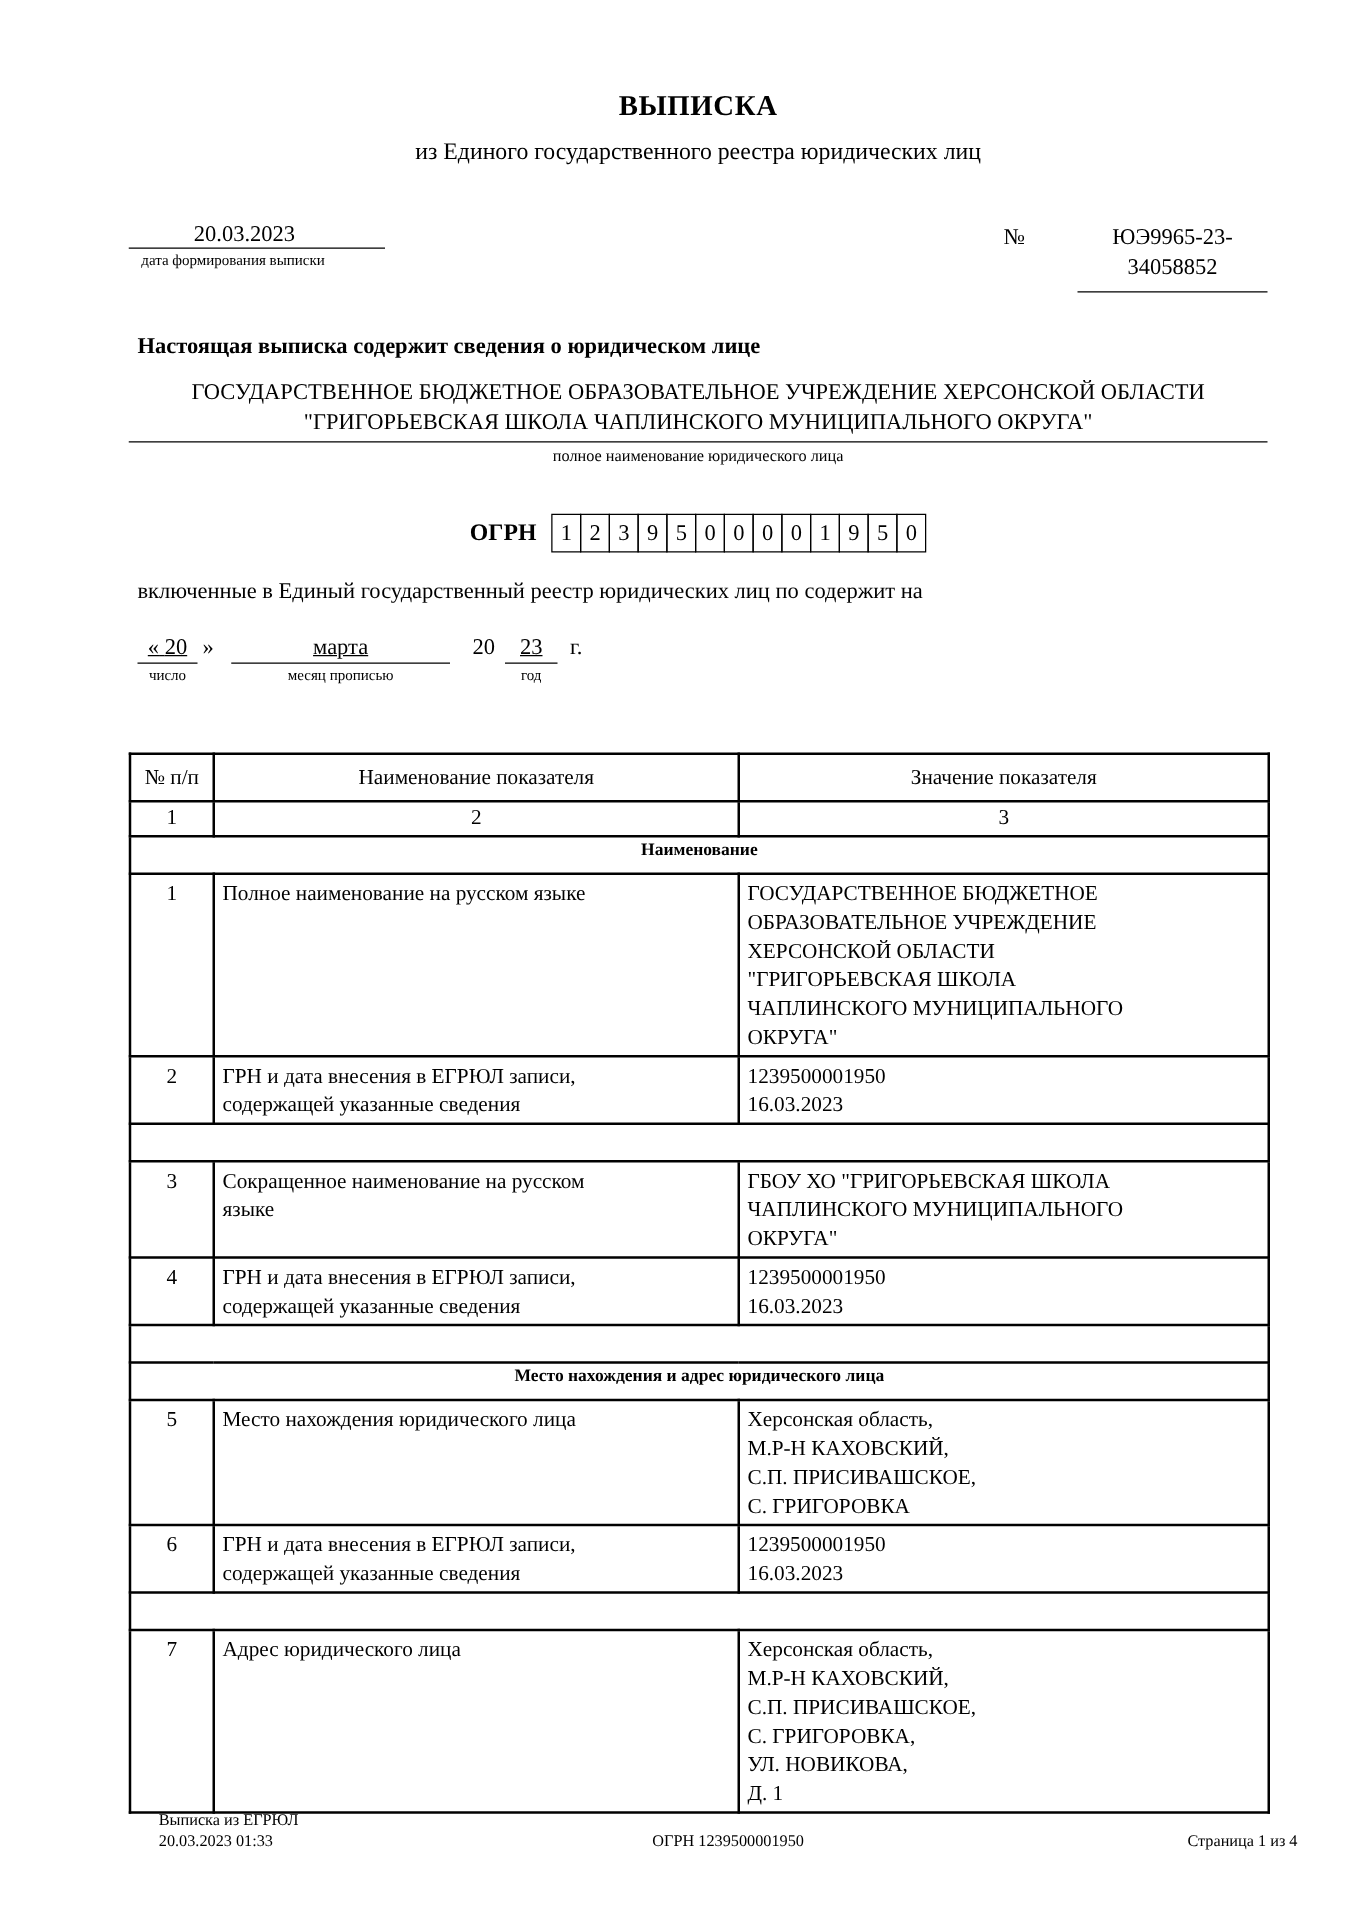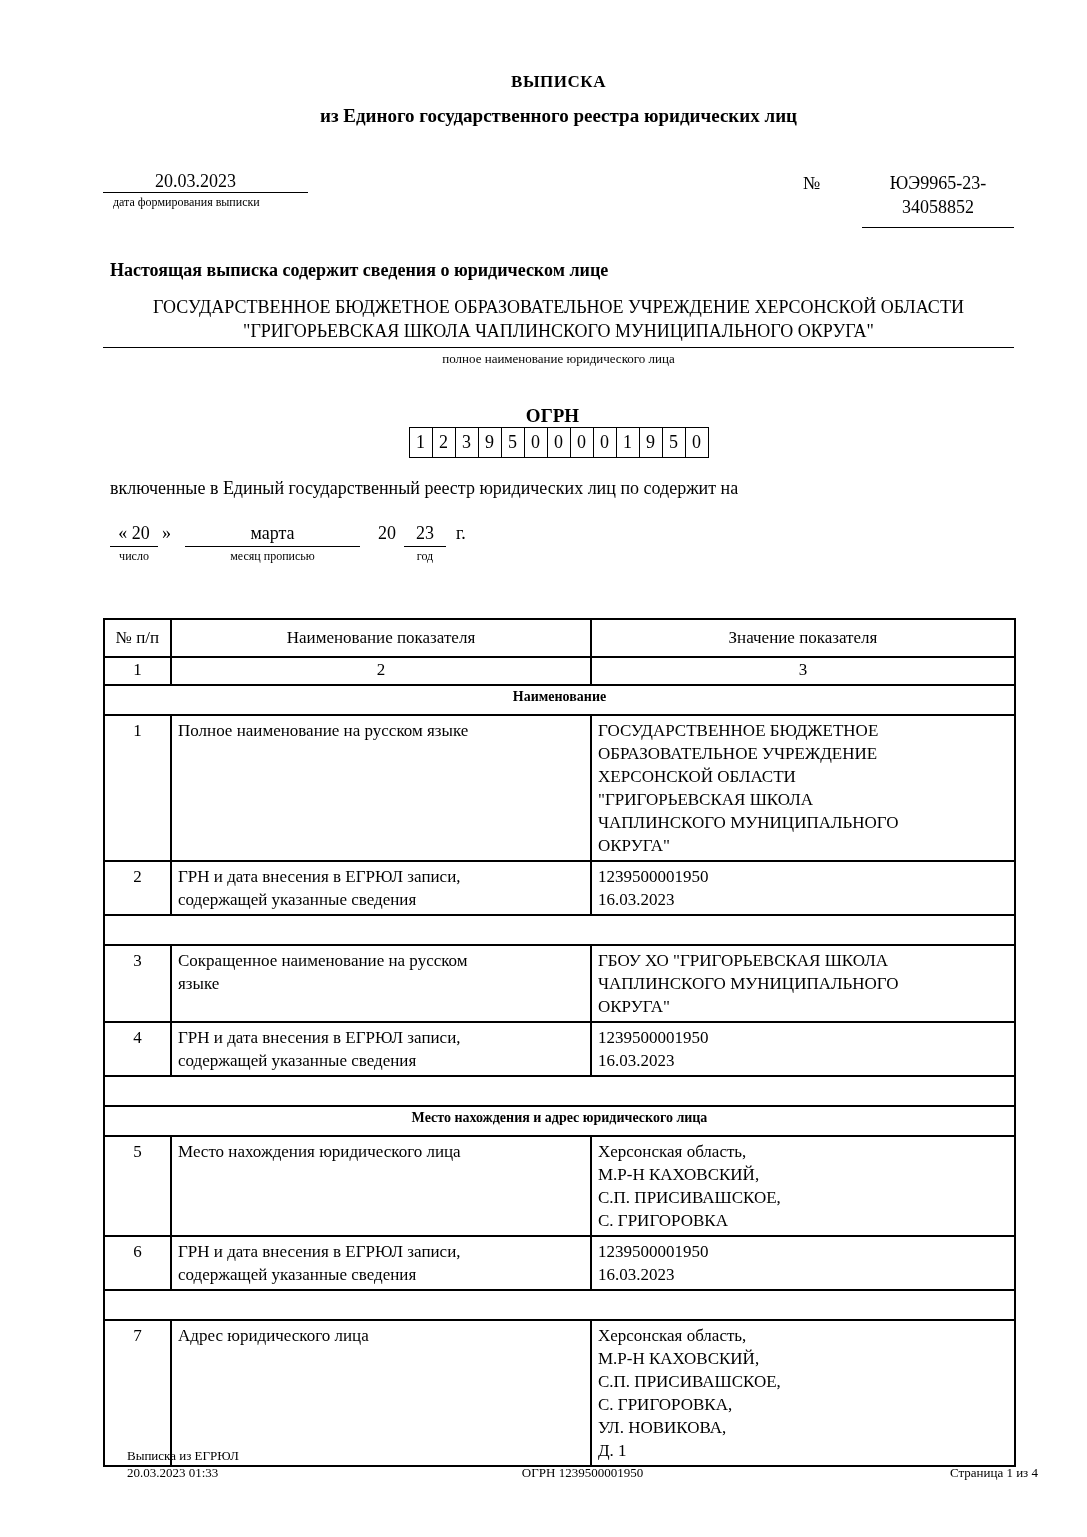--- a/index.html
+++ b/index.html
@@ -4,51 +4,51 @@
 <style>
   * { margin: 0; padding: 0; box-sizing: border-box; }
   html, body { background: #ffffff; }
   body {
     width: 1087px; height: 1537px; position: relative;
     font-family: "Liberation Serif", "DejaVu Serif", serif;
     color: #000;
   }
   .content { position: absolute; left: 103px; top: 0; width: 911px; }
 
-  .doc-title { margin-top: 72px; text-align: center; font-weight: bold; font-size: 17px; letter-spacing: .5px; }
-  .doc-subtitle { margin-top: 13px; text-align: center; font-weight: bold; font-size: 19px; }
+  .doc-title { margin-top: 72px; text-align: center; font-weight: bold; font-size: 23px; letter-spacing: .5px; }
+  .doc-subtitle { margin-top: 13px; text-align: center; font-weight: normal; font-size: 19px; }
 
   .hdr-row { margin-top: 44px; display: flex; justify-content: space-between; align-items: flex-start; }
   .hdr-left { width: 205px; }
   .hdr-date { font-size: 18px; padding-left: 52px; border-bottom: 1px solid #000; }
   .hdr-date-caption { font-size: 12px; padding-left: 10px; padding-top: 2px; }
   .hdr-right { display: flex; align-items: flex-start; }
   .hdr-no { font-size: 18px; margin-right: 42px; margin-top: 2px; }
   .hdr-num-col { width: 152px; text-align: center; font-size: 18px; line-height: 24px; padding-bottom: 8px; border-bottom: 1px solid #000; }
 
   .lead { margin-top: 32px; font-size: 18px; padding-left: 7px; font-weight: bold; }
 
   .org-block { margin-top: 14px; border-bottom: 1px solid #000; padding-bottom: 4px; }
   .org-name { text-align: center; font-size: 18px; line-height: 24px; padding: 0 6px; }
   .org-caption { text-align: center; font-size: 13px; margin-top: 3px; }
 
-  .ogrn-row { margin-top: 38px; display: flex; justify-content: center; align-items: center; flex-direction: column; }
+  .ogrn-row { margin-top: 38px; display: flex; justify-content: center; align-items: center; }
   .ogrn-label { font-weight: bold; font-size: 19px; margin-right: 12px; }
   .ogrn-boxes { display: flex; }
   .ogrn-box {
     width: 24px; height: 31px; border: 1px solid #000; margin-left: -1px;
     display: flex; align-items: center; justify-content: center; font-size: 18px;
   }
   .ogrn-box:first-child { margin-left: 0; }
 
   .included { margin-top: 20px; font-size: 18px; padding-left: 7px; }
 
   .fill-row { margin-top: 24px; padding-left: 7px; display: flex; align-items: flex-start; font-size: 18px; }
   .fill-group { text-align: center; }
-  .fill-top { border-bottom: 1px solid #000; padding-bottom: 2px; }
+  .fill-top { border-bottom: 1px solid #000; padding-bottom: 2px; text-decoration: underline; }
   .fill-label { font-size: 12px; padding-top: 2px; }
   .fill-day .fill-top { width: 48px; }
   .fill-quote-close { margin: 0 14px 0 4px; }
   .fill-month { margin-right: 18px; }
   .fill-month .fill-top { width: 175px; }
   .fill-century { margin-right: 8px; }
   .fill-year .fill-top { width: 42px; }
   .fill-gsuffix { margin-left: 10px; }
 
   table.main { margin-top: 54px; width: 911px; border-collapse: collapse; table-layout: fixed; font-size: 17px; border-radius: 26px; }

